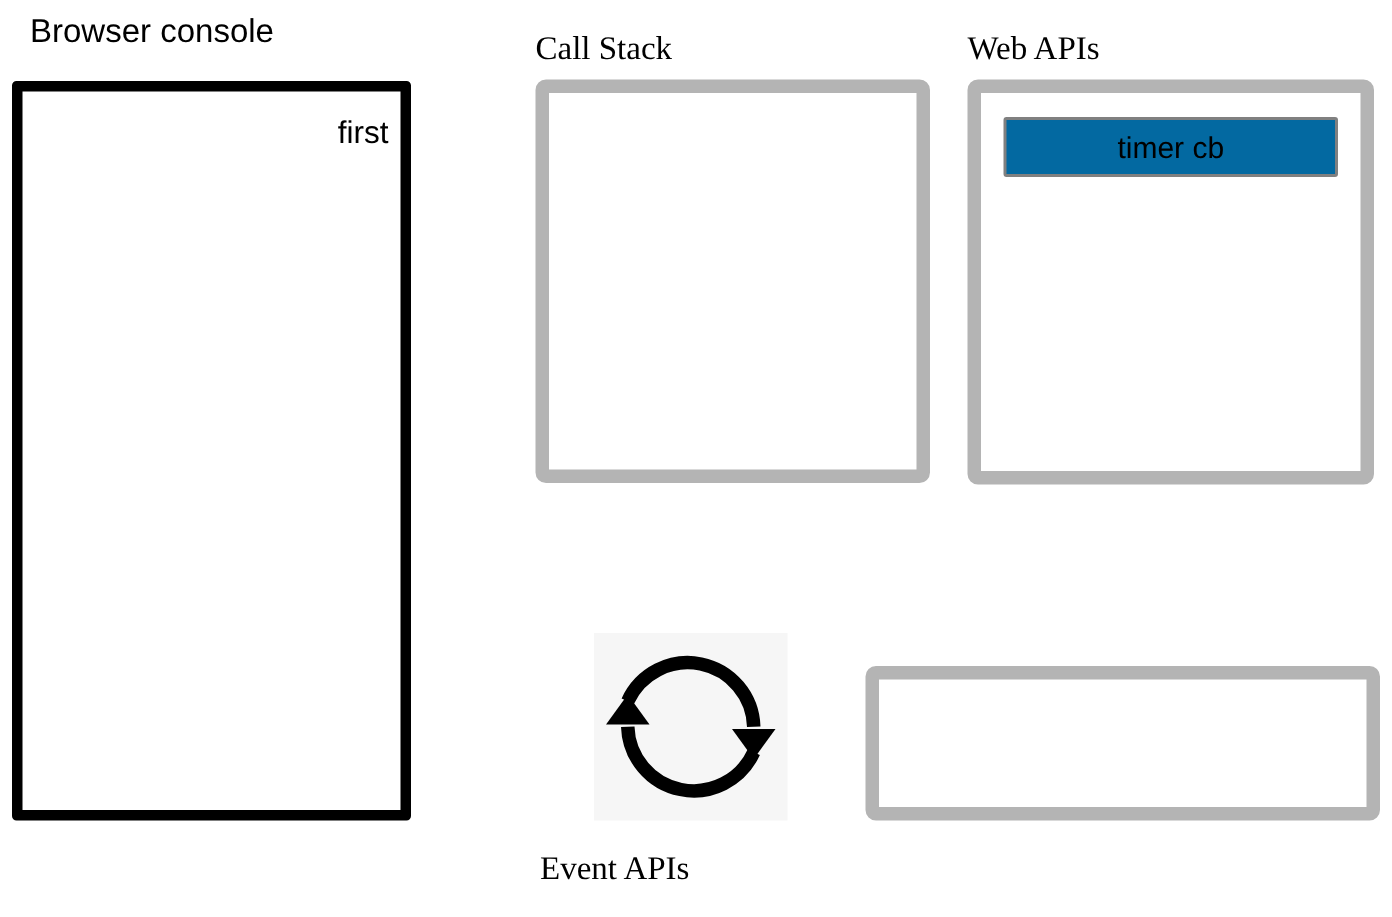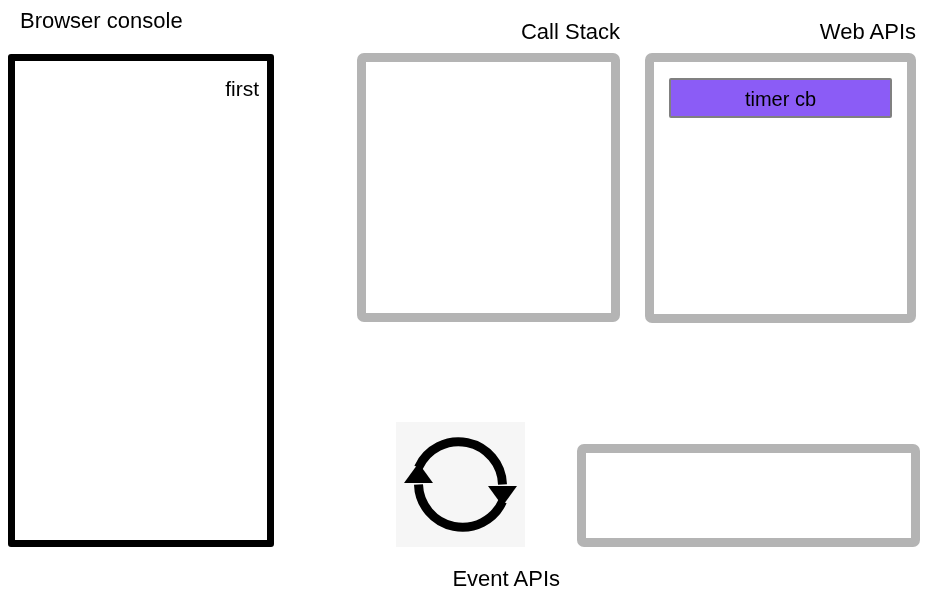--- a/index.html
+++ b/index.html
@@ -24,21 +24,22 @@
 
   
   .label {
     position: absolute;
     font-size: 22px;
     line-height: 26px;
     white-space: nowrap;
     color: #000000;
   }
   .label.center {
-    text-align: right;
+    text-align: left;
+    font-family: Liberation Serif, serif;
   }
 
   
   #console-panel {
     position: absolute;
     left: 8px;
     top: 54px;
     width: 266px;
     height: 493px;
     box-sizing: border-box;
@@ -112,21 +113,21 @@
   }
 
   
   .chip {
     box-sizing: border-box;
     height: 40px;
     line-height: 38px;
     text-align: center;
     font-size: 20px;
     color: #000000;
-    background: #8b5cf6;
+    background: #0369a1;
     border: 2px solid #808080;
     border-radius: 2px;
     margin-bottom: 8px;
   }
   .queue-row {
     display: flex;
     flex-direction: row;
     gap: 8px;
     padding: 10px 12px;
   }

